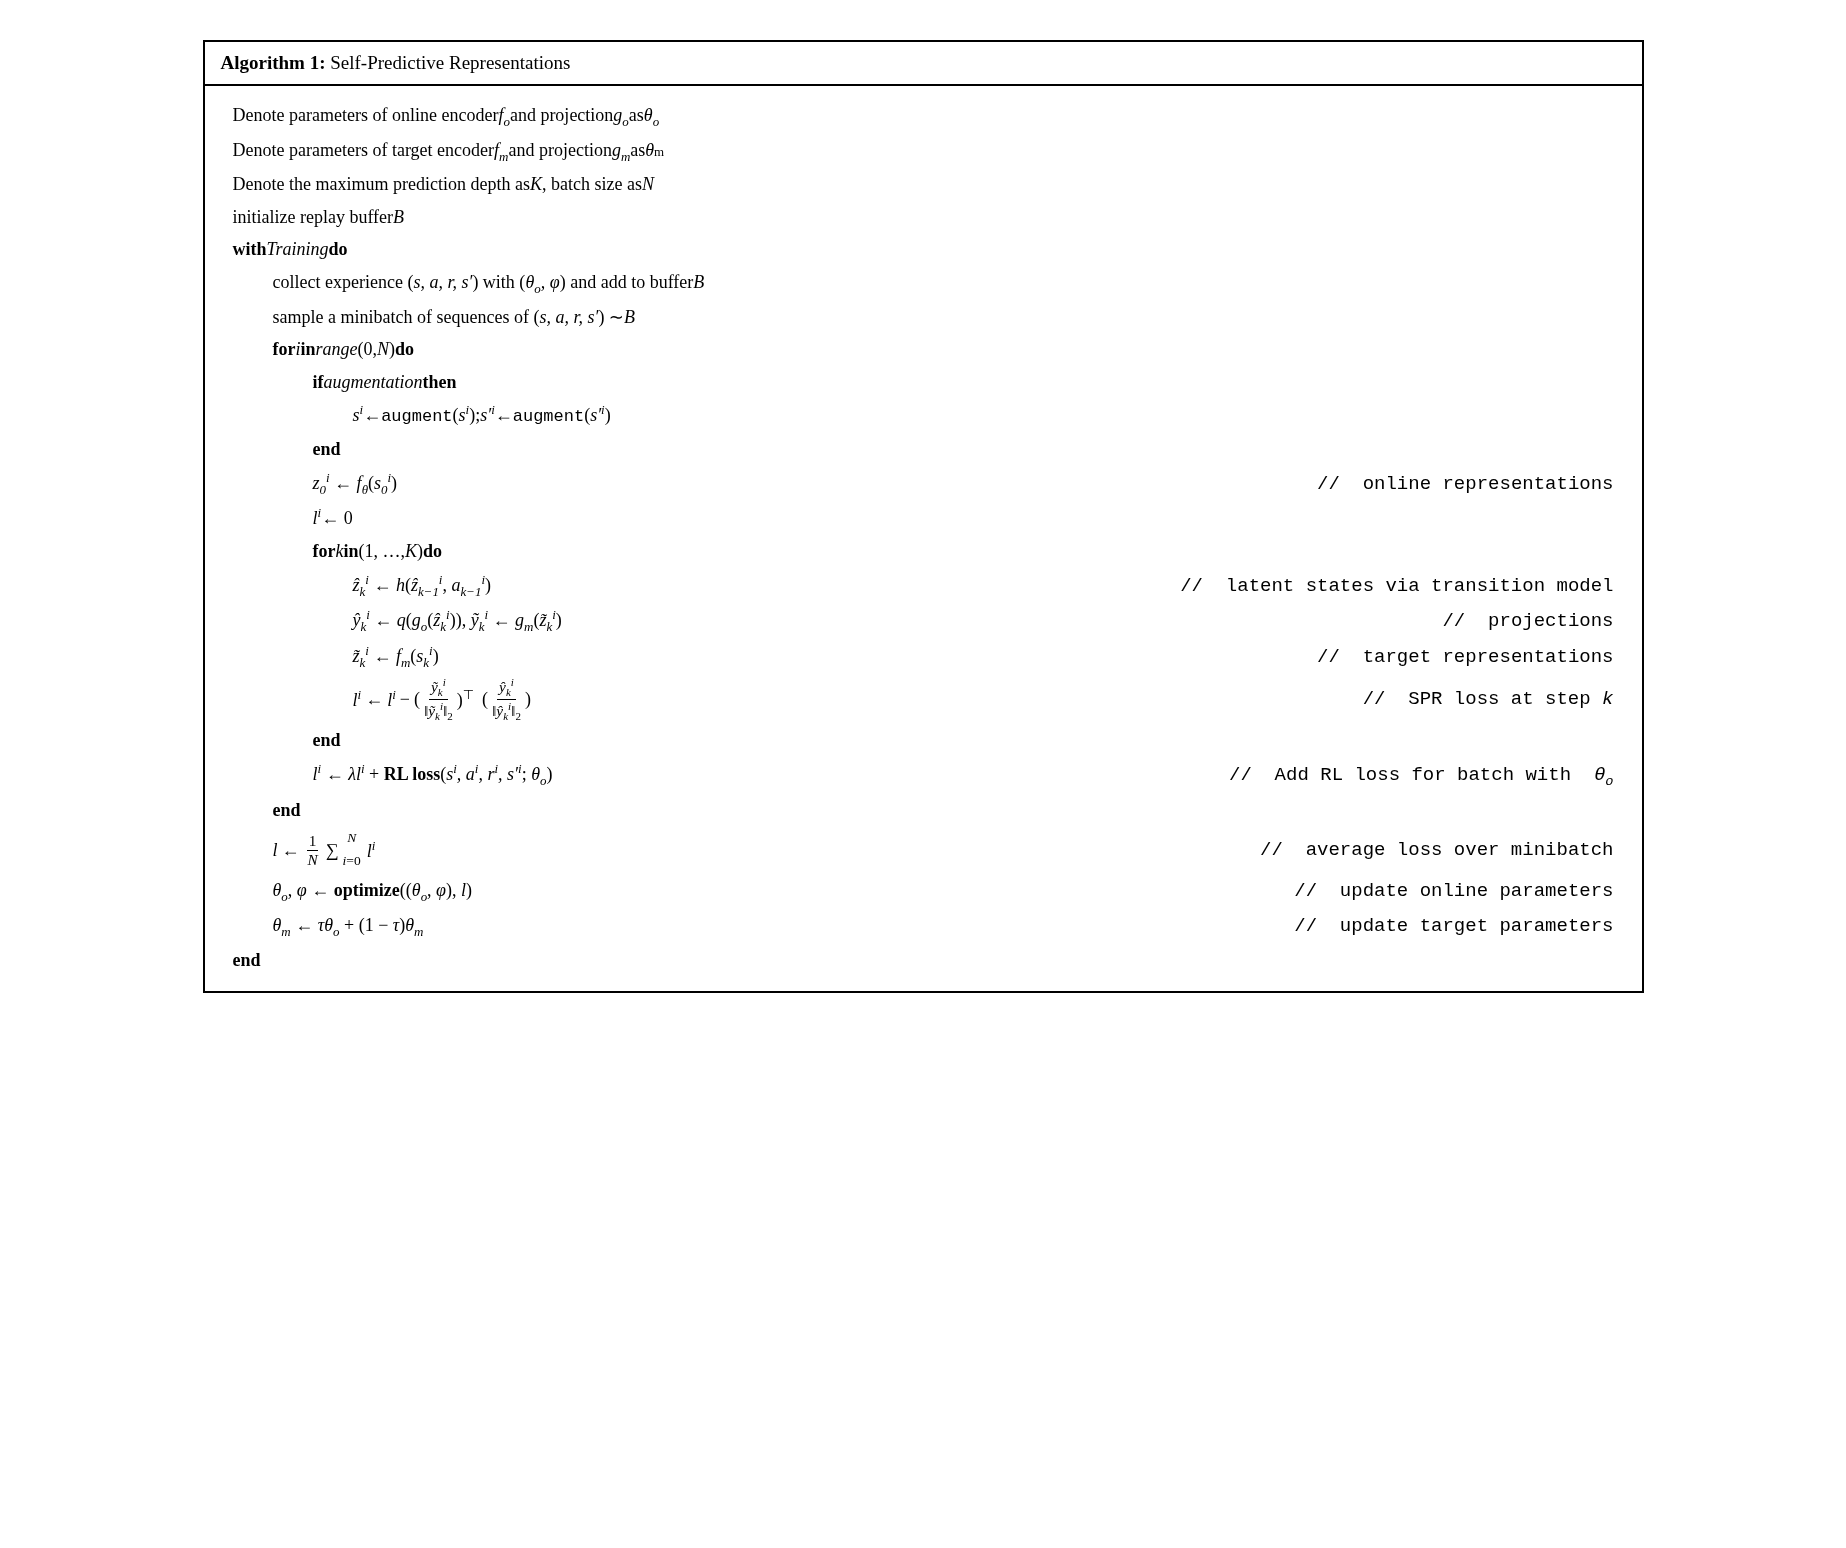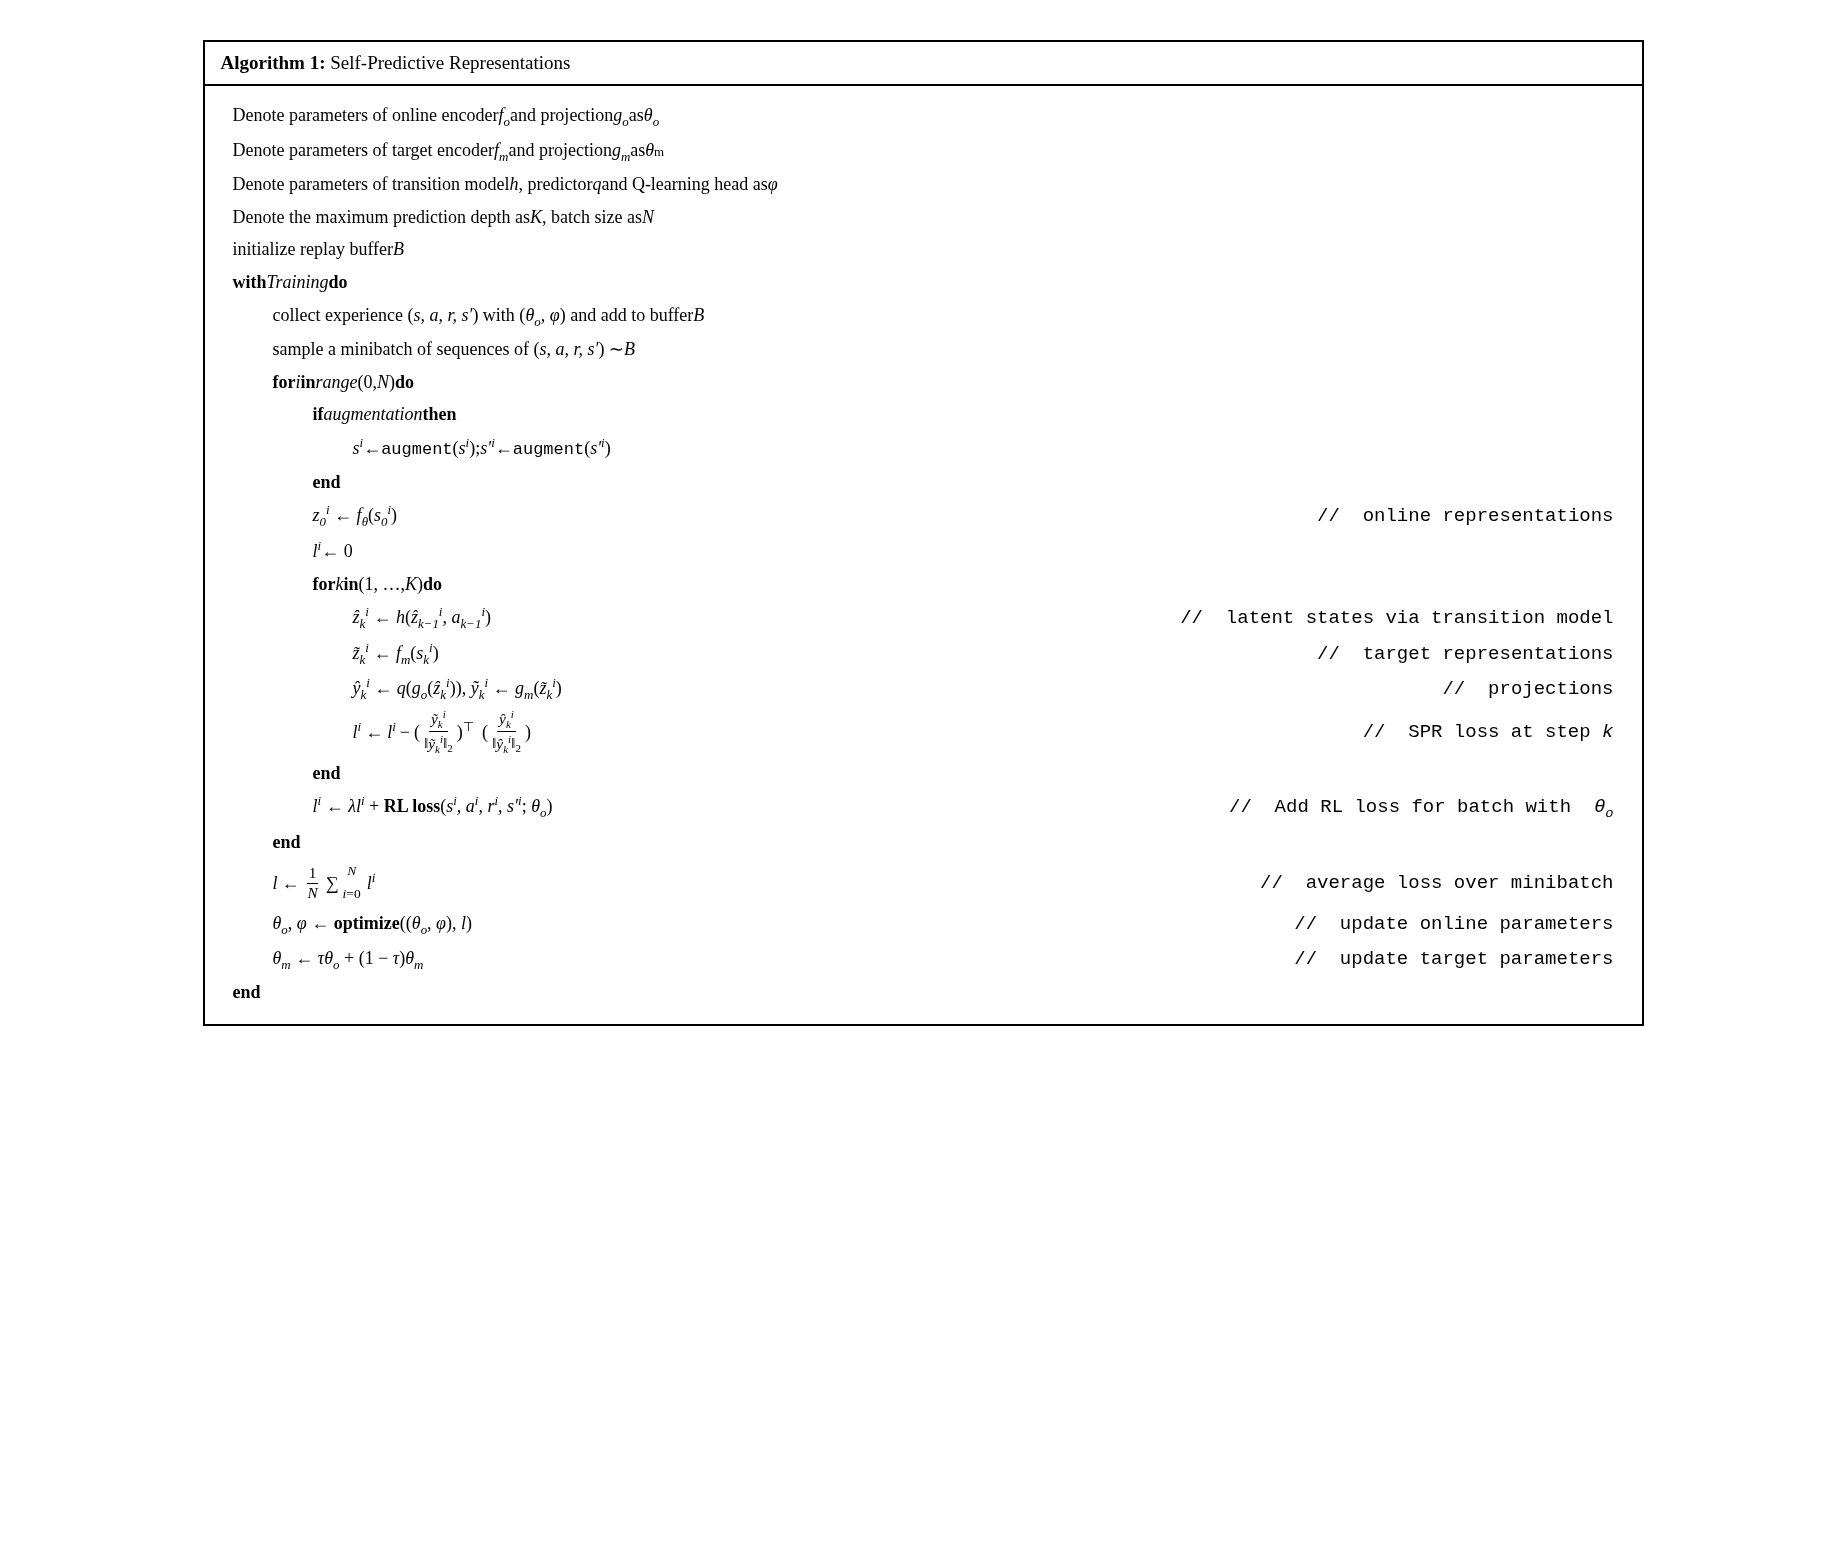--- a/index.html
+++ b/index.html
@@ -107,23 +107,20 @@
   </div>
   <div class="algorithm-body">
 
     <div class="line block-line">
       Denote parameters of online encoder <span class="math">f<sub>o</sub></span> and projection <span class="math">g<sub>o</sub></span> as <span class="math">θ<sub>o</sub></span>
     </div>
     <div class="line block-line">
       Denote parameters of target encoder <span class="math">f<sub>m</sub></span> and projection <span class="math">g<sub>m</sub></span> as <span class="math">θ</span><sub>m</sub>
     </div>
     <div class="line block-line">
-      Denote parameters of transition model <span class="math">h</span>, predictor <span class="math">q</span> and Q-learning head as <span class="math">φ</span>
-    </div>
-    <div class="line block-line">
       Denote the maximum prediction depth as <span class="math">K</span>, batch size as <span class="math">N</span>
     </div>
     <div class="line block-line">
       initialize replay buffer <span class="math">B</span>
     </div>
 
     <div class="line block-line">
       <strong>with</strong> 
         <em>Training</em> 
         <strong>do</strong>
@@ -172,30 +169,30 @@
 
     <div class="line block-line indent3">
       <span class="line-content">
         <span class="math">ẑ<sub>k</sub><sup>i</sup></span> ← <span class="math">h</span>(<span class="math">ẑ<sub>k−1</sub><sup>i</sup></span>, <span class="math">a<sub>k−1</sub><sup>i</sup></span>)
       </span>
       <span class="right-comment">// &nbsp;latent states via transition model</span>
     </div>
 
     <div class="line block-line indent3">
       <span class="line-content">
+        <span class="math">ŷ<sub>k</sub><sup>i</sup></span> ← <span class="math">q</span>(<span class="math">g<sub>o</sub></span>(<span class="math">ẑ<sub>k</sub><sup>i</sup></span>)), <span class="math">ỹ<sub>k</sub><sup>i</sup></span> ← <span class="math">g<sub>m</sub></span>(<span class="math">z̃<sub>k</sub><sup>i</sup></span>)
+      </span>
+      <span class="right-comment">// &nbsp;projections</span>
+    </div>
+
+    <div class="line block-line indent3">
+      <span class="line-content">
         <span class="math">z̃<sub>k</sub><sup>i</sup></span> ← <span class="math">f<sub>m</sub></span>(<span class="math">s<sub>k</sub><sup>i</sup></span>)
       </span>
       <span class="right-comment">// &nbsp;target representations</span>
-    </div>
-
-    <div class="line block-line indent3">
-      <span class="line-content">
-        <span class="math">ŷ<sub>k</sub><sup>i</sup></span> ← <span class="math">q</span>(<span class="math">g<sub>o</sub></span>(<span class="math">ẑ<sub>k</sub><sup>i</sup></span>)), <span class="math">ỹ<sub>k</sub><sup>i</sup></span> ← <span class="math">g<sub>m</sub></span>(<span class="math">z̃<sub>k</sub><sup>i</sup></span>)
-      </span>
-      <span class="right-comment">// &nbsp;projections</span>
     </div>
 
     <div class="line block-line indent3" style="align-items: center; display: flex;">
       <span class="line-content" style="display: flex; align-items: center;">
         <span class="math" style="margin-right:4px;">l<sup>i</sup></span> ← <span class="math" style="margin: 0 4px;">l<sup>i</sup></span> −
         <span style="display: inline-flex; align-items: center; margin: 0 4px;">
           <span style="display: inline-flex; align-items: center;">(</span>
           <span class="fraction" style="margin: 0 2px;">
             <span class="numer"><span class="math">ỹ<sub>k</sub><sup>i</sup></span></span>
             <span class="denom">‖<span class="math">ỹ<sub>k</sub><sup>i</sup></span>‖<sub>2</sub></span>

